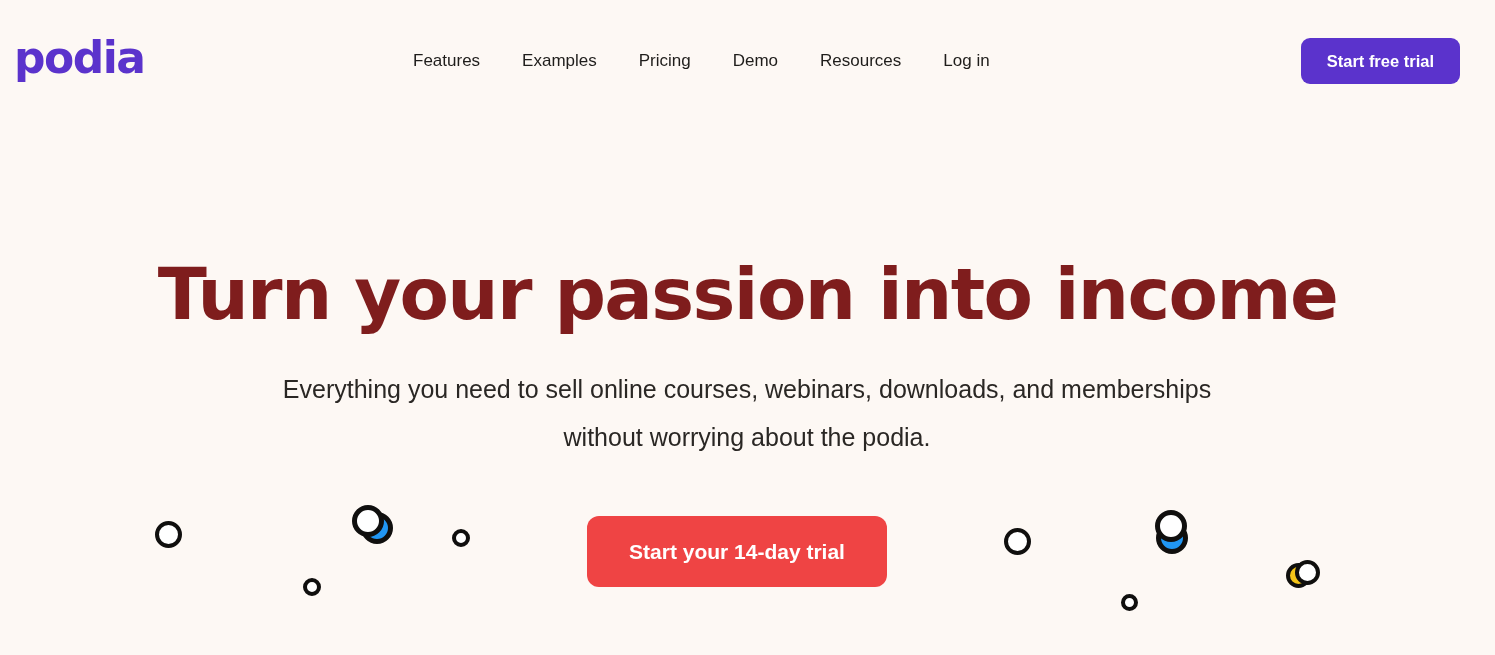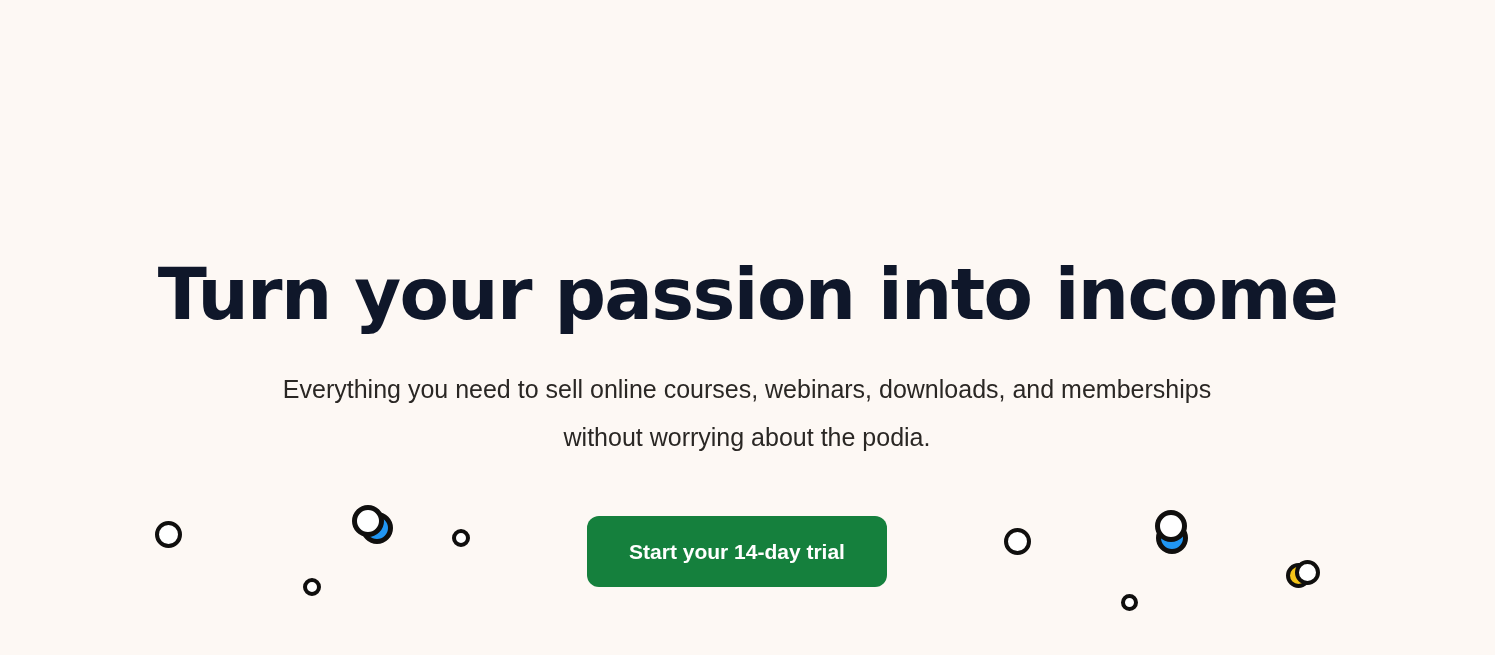--- a/index.html
+++ b/index.html
@@ -37,54 +37,68 @@
     padding:12px 26px; border-radius:9px;
     border:none; cursor:pointer; white-space:nowrap;
     line-height:22px;
   }
 
   
   .hero { position:absolute; top:0; left:0; width:1495px; height:655px; }
   .headline {
     position:absolute; top:253px; left:0; width:1495px;
     text-align:center;
-    font-size:72px; font-weight:bold; color:#0f172a;
+    font-size:72px; font-weight:bold; color:#7f1d1d;
     letter-spacing:-1.6px; line-height:82px;
     font-family:"DejaVu Sans", sans-serif;
   }
   .subhead {
     position:absolute; top:365px; left:247px; width:1000px;
     text-align:center;
     font-size:25px; color:#2a2724; line-height:48px;
     font-family:"Liberation Sans", sans-serif;
   }
   .cta-main {
     position:absolute; top:516px; left:587px;
     width:300px; height:71px;
-    background:#15803d; color:#ffffff;
+    background:#ef4444; color:#ffffff;
     font-size:21px; font-weight:bold;
     border:none; border-radius:12px; cursor:pointer;
     font-family:"Liberation Sans", sans-serif;
   }
   .demo-link {
     position:absolute; top:612px; left:0; width:1495px;
     text-align:center; font-size:17px; color:#1f1d1b;
     cursor:pointer; line-height:24px;
   }
 
   
   .deco { position:absolute; top:0; left:0; width:1495px; height:655px; pointer-events:none; }
   .ring { position:absolute; border-radius:50%; background:#ffffff; border-style:solid; border-color:#100f0e; }
   .blob { position:absolute; border-radius:50%; }
 </style>
 </head>
 <body>
 
 <div class="page">
 
+  <header class="header">
+    <div class="logo">podia</div>
+
+    <nav class="nav">
+      <span class="nav-item">Features</span>
+      <span class="nav-item">Examples</span>
+      <span class="nav-item">Pricing</span>
+      <span class="nav-item">Demo</span>
+      <span class="nav-item">Resources</span>
+      <span class="nav-item">Log in</span>
+    </nav>
+
+    <button class="cta-top">Start free trial</button>
+  </header>
 
   <section class="hero">
     <h1 class="headline">Turn your passion into income</h1>
     <p class="subhead">Everything you need to sell online courses, webinars, downloads, and memberships without worrying about the podia.</p>
     <button class="cta-main">Start your 14-day trial</button>
   </section>
 
   <div class="deco" id="deco-layer">
       <div class="ring" style="left: 155px; top: 521px; width: 27px; height: 27px; border-width: 4px;"></div>
       <div class="ring" style="left: 303px; top: 578px; width: 18px; height: 18px; border-width: 4px;"></div>

